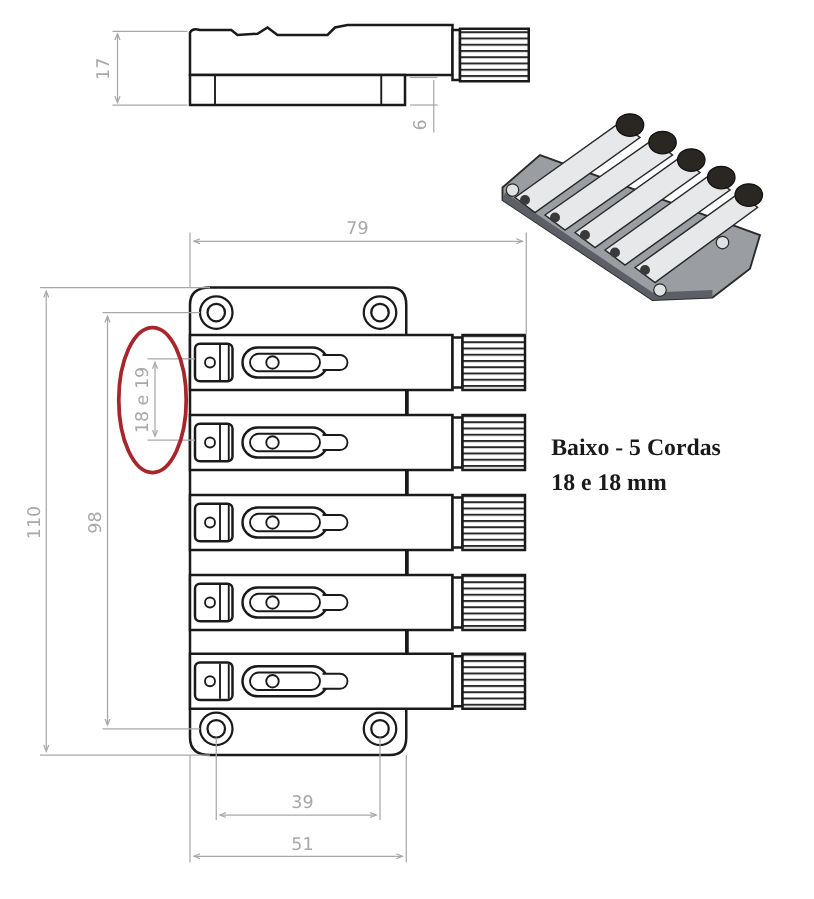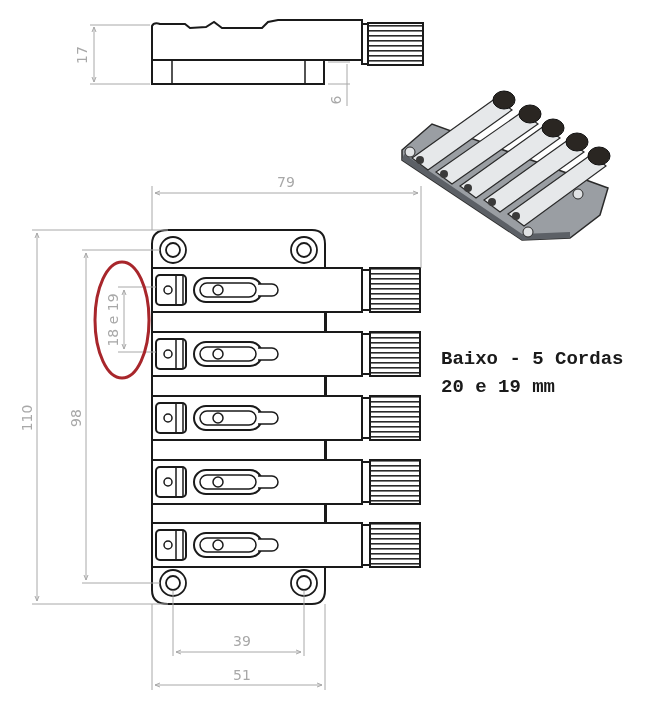--- a/index.html
+++ b/index.html
@@ -1,19 +1,19 @@
 <!DOCTYPE html>
 <html><head>
 <meta charset="utf-8">
 <style>
   html,body{margin:0;padding:0;background:#ffffff;}
   body{width:651px;height:719px;position:relative;overflow:hidden;font-family:"Liberation Sans",sans-serif;}
   #drawing{position:absolute;left:0;top:0;}
   .dim-text{font-family:"DejaVu Sans",sans-serif;font-size:14px;fill:#a8a8a8;}
-  .caption{position:absolute;left:441px;top:345px;font-family:Liberation Mono, monospace;font-weight:bold;font-size:19px;line-height:28px;color:#1a1a1a;}
+  .caption{position:absolute;left:441px;top:345px;font-family:Liberation Serif, serif;font-weight:bold;font-size:19px;line-height:28px;color:#1a1a1a;}
   .caption div{white-space:nowrap;}
 </style>
 </head>
 <body>
 
 <svg id="drawing" width="651" height="719" viewBox="0 0 651 719">
   <defs>
     <marker id="arr" markerWidth="6" markerHeight="6" refX="5" refY="3" orient="auto-start-reverse">
       <path d="M0,1 L5,3 L0,5" fill="none" stroke="#a8a8a8" stroke-width="1"></path>
     </marker>
@@ -143,14 +143,14 @@
   <text class="dim-text" transform="translate(81,418) rotate(-90)" text-anchor="middle">98</text>
   <text class="dim-text" transform="translate(118,320) rotate(-90)" text-anchor="middle">18 e 19</text>
   <text class="dim-text" x="242" y="646" text-anchor="middle">39</text>
   <text class="dim-text" x="242" y="680" text-anchor="middle">51</text>
 
   <ellipse cx="122" cy="320" rx="27" ry="58" fill="none" stroke="#a8262b" stroke-width="3"></ellipse>
 </svg>
 
 <div class="caption">
   <div>Baixo - 5 Cordas</div>
-  <div>20 e 19 mm</div>
+  <div>18 e 18 mm</div>
 </div>
 
 </body></html>

